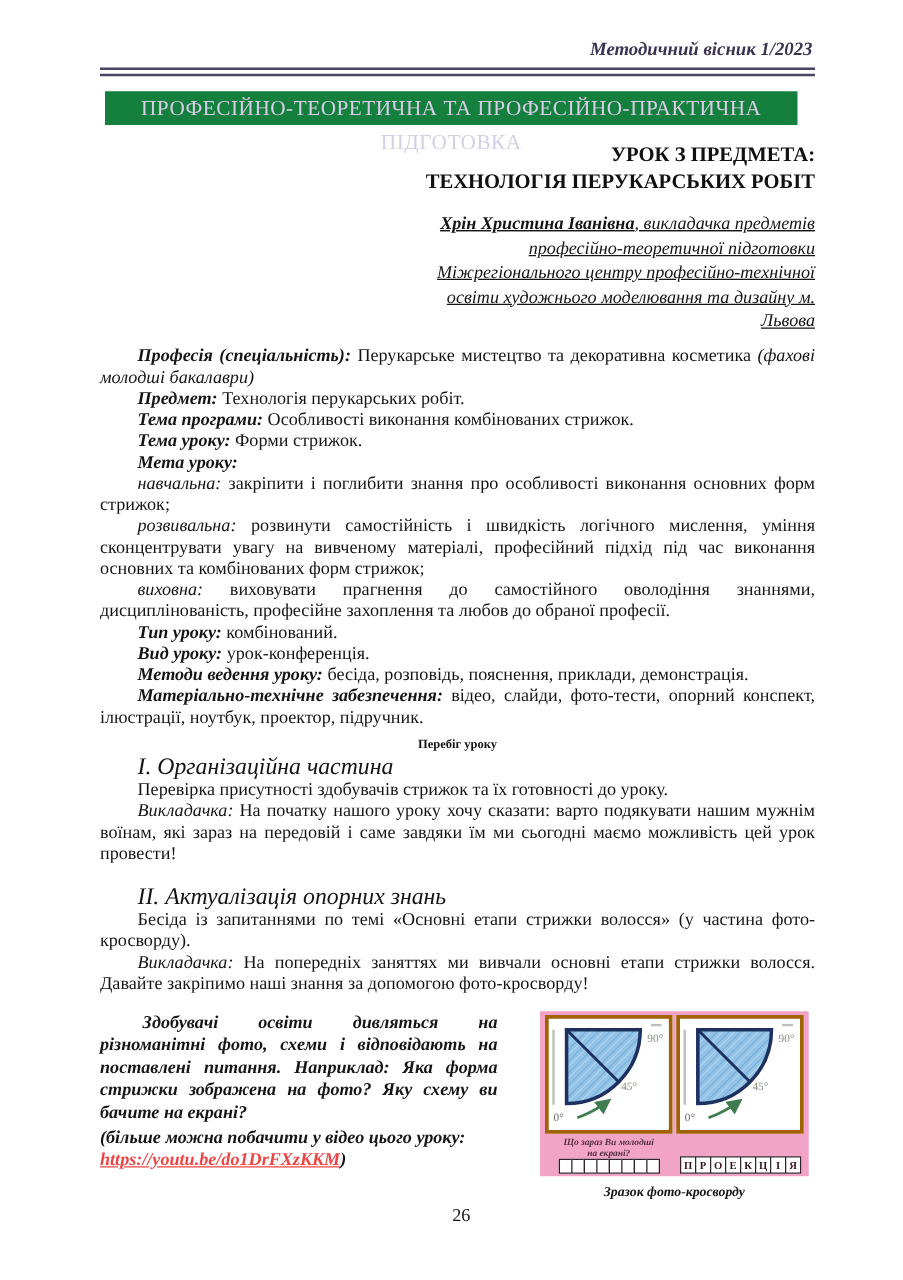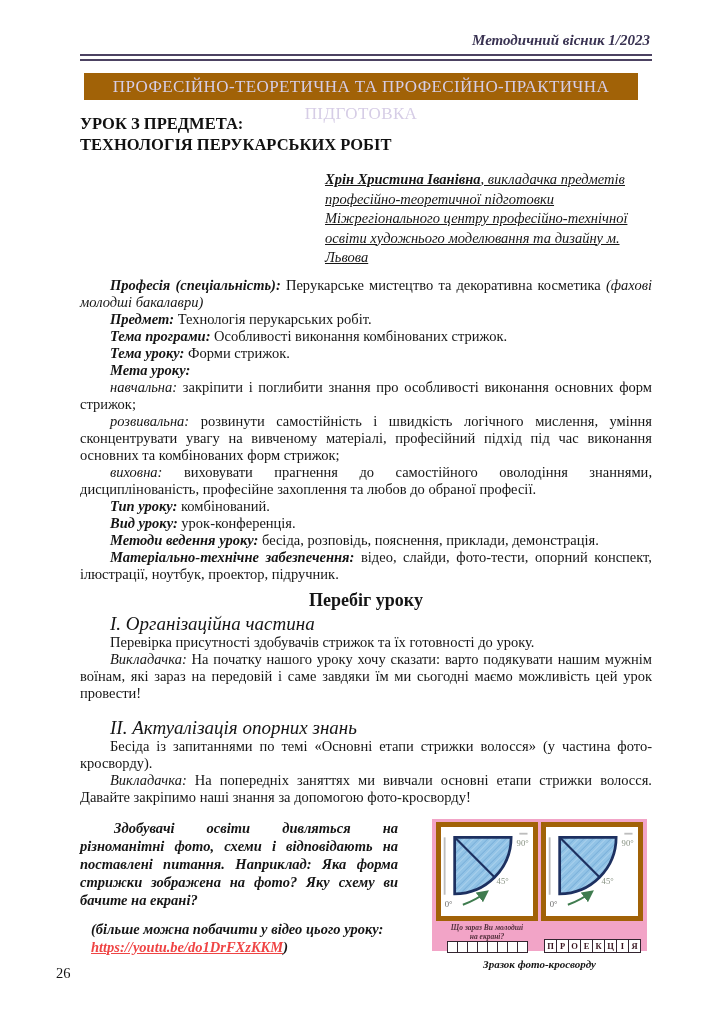--- a/index.html
+++ b/index.html
@@ -14,80 +14,80 @@
   .journal {
     text-align:right; font-style:italic; font-weight:bold;
     font-size:15px; color:#3a3352; padding-right:2px;
   }
   .double-rule {
     margin-top:5px; height:3px;
     border-top:2px solid #4c4262; border-bottom:2px solid #4c4262;
   }
   .banner {
     margin:12px 14px 0 4px; height:27px; line-height:27px;
-    background:#a16207; color:#d6cde6; text-align:center;
+    background:#15803d; color:#d6cde6; text-align:center;
     font-size:17px; letter-spacing:.4px;
   }
   .doc-title {
-    margin-top:13px; text-align:left; font-weight:bold;
+    margin-top:13px; text-align:right; font-weight:bold;
     font-size:16.5px; line-height:21px; color:#111;
   }
 
   
   .author { margin:15px 0 0 245px; font-style:italic; font-size:14.5px; line-height:19.5px; }
-  .author .aline { display:block; }
+  .author .aline { display:block;text-align:right; }
   .author .aline span { text-decoration:underline; }
   .author .aname { font-weight:bold; }
 
   
   .body-text { margin-top:9px; }
   .para {
     margin:0; text-align:justify; font-size:14.5px; line-height:17px;
     text-indent:30px;
   }
   .lbl  { font-weight:bold; font-style:italic; }
   .ilbl { font-style:italic; }
   .itail{ font-style:italic; }
 
-  .flow-heading { margin:7px 0 3px; text-align:center; font-weight:bold; font-size:18px; }
+  .flow-heading { margin:7px 0 3px; text-align:center; font-weight:bold; font-size:10px; }
   .part-heading { margin:2px 0 1px; font-weight:normal; font-style:italic; font-size:19px; line-height:19px; text-indent:30px; }
   .gap-before { margin-top:16px; }
 
   
   .bottom-row { display:flex; margin-top:13px; }
   .aside {
     width:318px; flex:0 0 318px; font-style:italic; font-weight:bold;
     font-size:14.5px; line-height:18px; text-align:justify;
   }
   .aside .first { text-indent:34px; margin:0 0 2px 0; }
-  .aside .note { margin:11px; }
+  .aside .note { margin:0; }
   .aside a.link { color:#ef4444; text-decoration:underline; }
 
   .figure { margin-left:34px; width:215px; flex:0 0 215px; }
   .photo {
     width:207px; height:125px; background:#f2a4c7; padding:3px 4px 4px 4px;
     display:grid; grid-template-columns:1fr 1fr; column-gap:3px;
   }
   .photo-col { display:flex; flex-direction:column; }
-  .panel { background:#ffffff; border:5px solid #a16207; height:89px; }
+  .panel { background:#ffffff; border:3px solid #a16207; height:89px; }
   .panel svg { display:block; width:100%; height:100%; }
   .q-text {
     margin-top:2px; text-align:center; font-weight:bold; font-style:italic;
     font-size:7.5px; line-height:9px; color:#54303d;
   }
   .cells { display:flex; justify-content:center; margin-top:auto; }
   .cells .cell {
     width:9px; height:10px; background:#fff; border:1px solid #332530;
     margin-right:-1px; display:flex; align-items:center; justify-content:center;
     font-size:8.5px; font-weight:bold; color:#38141f; font-family:"Liberation Serif", serif;
   }
   .cells.letters .cell { width:11px; height:12px; }
   .caption { margin-top:7px; text-align:center; font-weight:bold; font-style:italic; font-size:11px; }
 
-  .page-number { position:absolute; left:16px; right:0; bottom:42px; text-align:left; font-size:14.5px; }
+  .page-number { position:absolute; left:16px; right:0; bottom:42px; text-align:center; font-size:14.5px; }
 </style>
 </head>
 <body>
 
 <div class="page">
 
   <svg width="0" height="0" style="position:absolute" aria-hidden="true">
     <defs>
       <pattern id="hatch" width="7" height="7" patternUnits="userSpaceOnUse" patternTransform="rotate(45)">
         <rect width="7" height="7" fill="#92c3e6"></rect>

